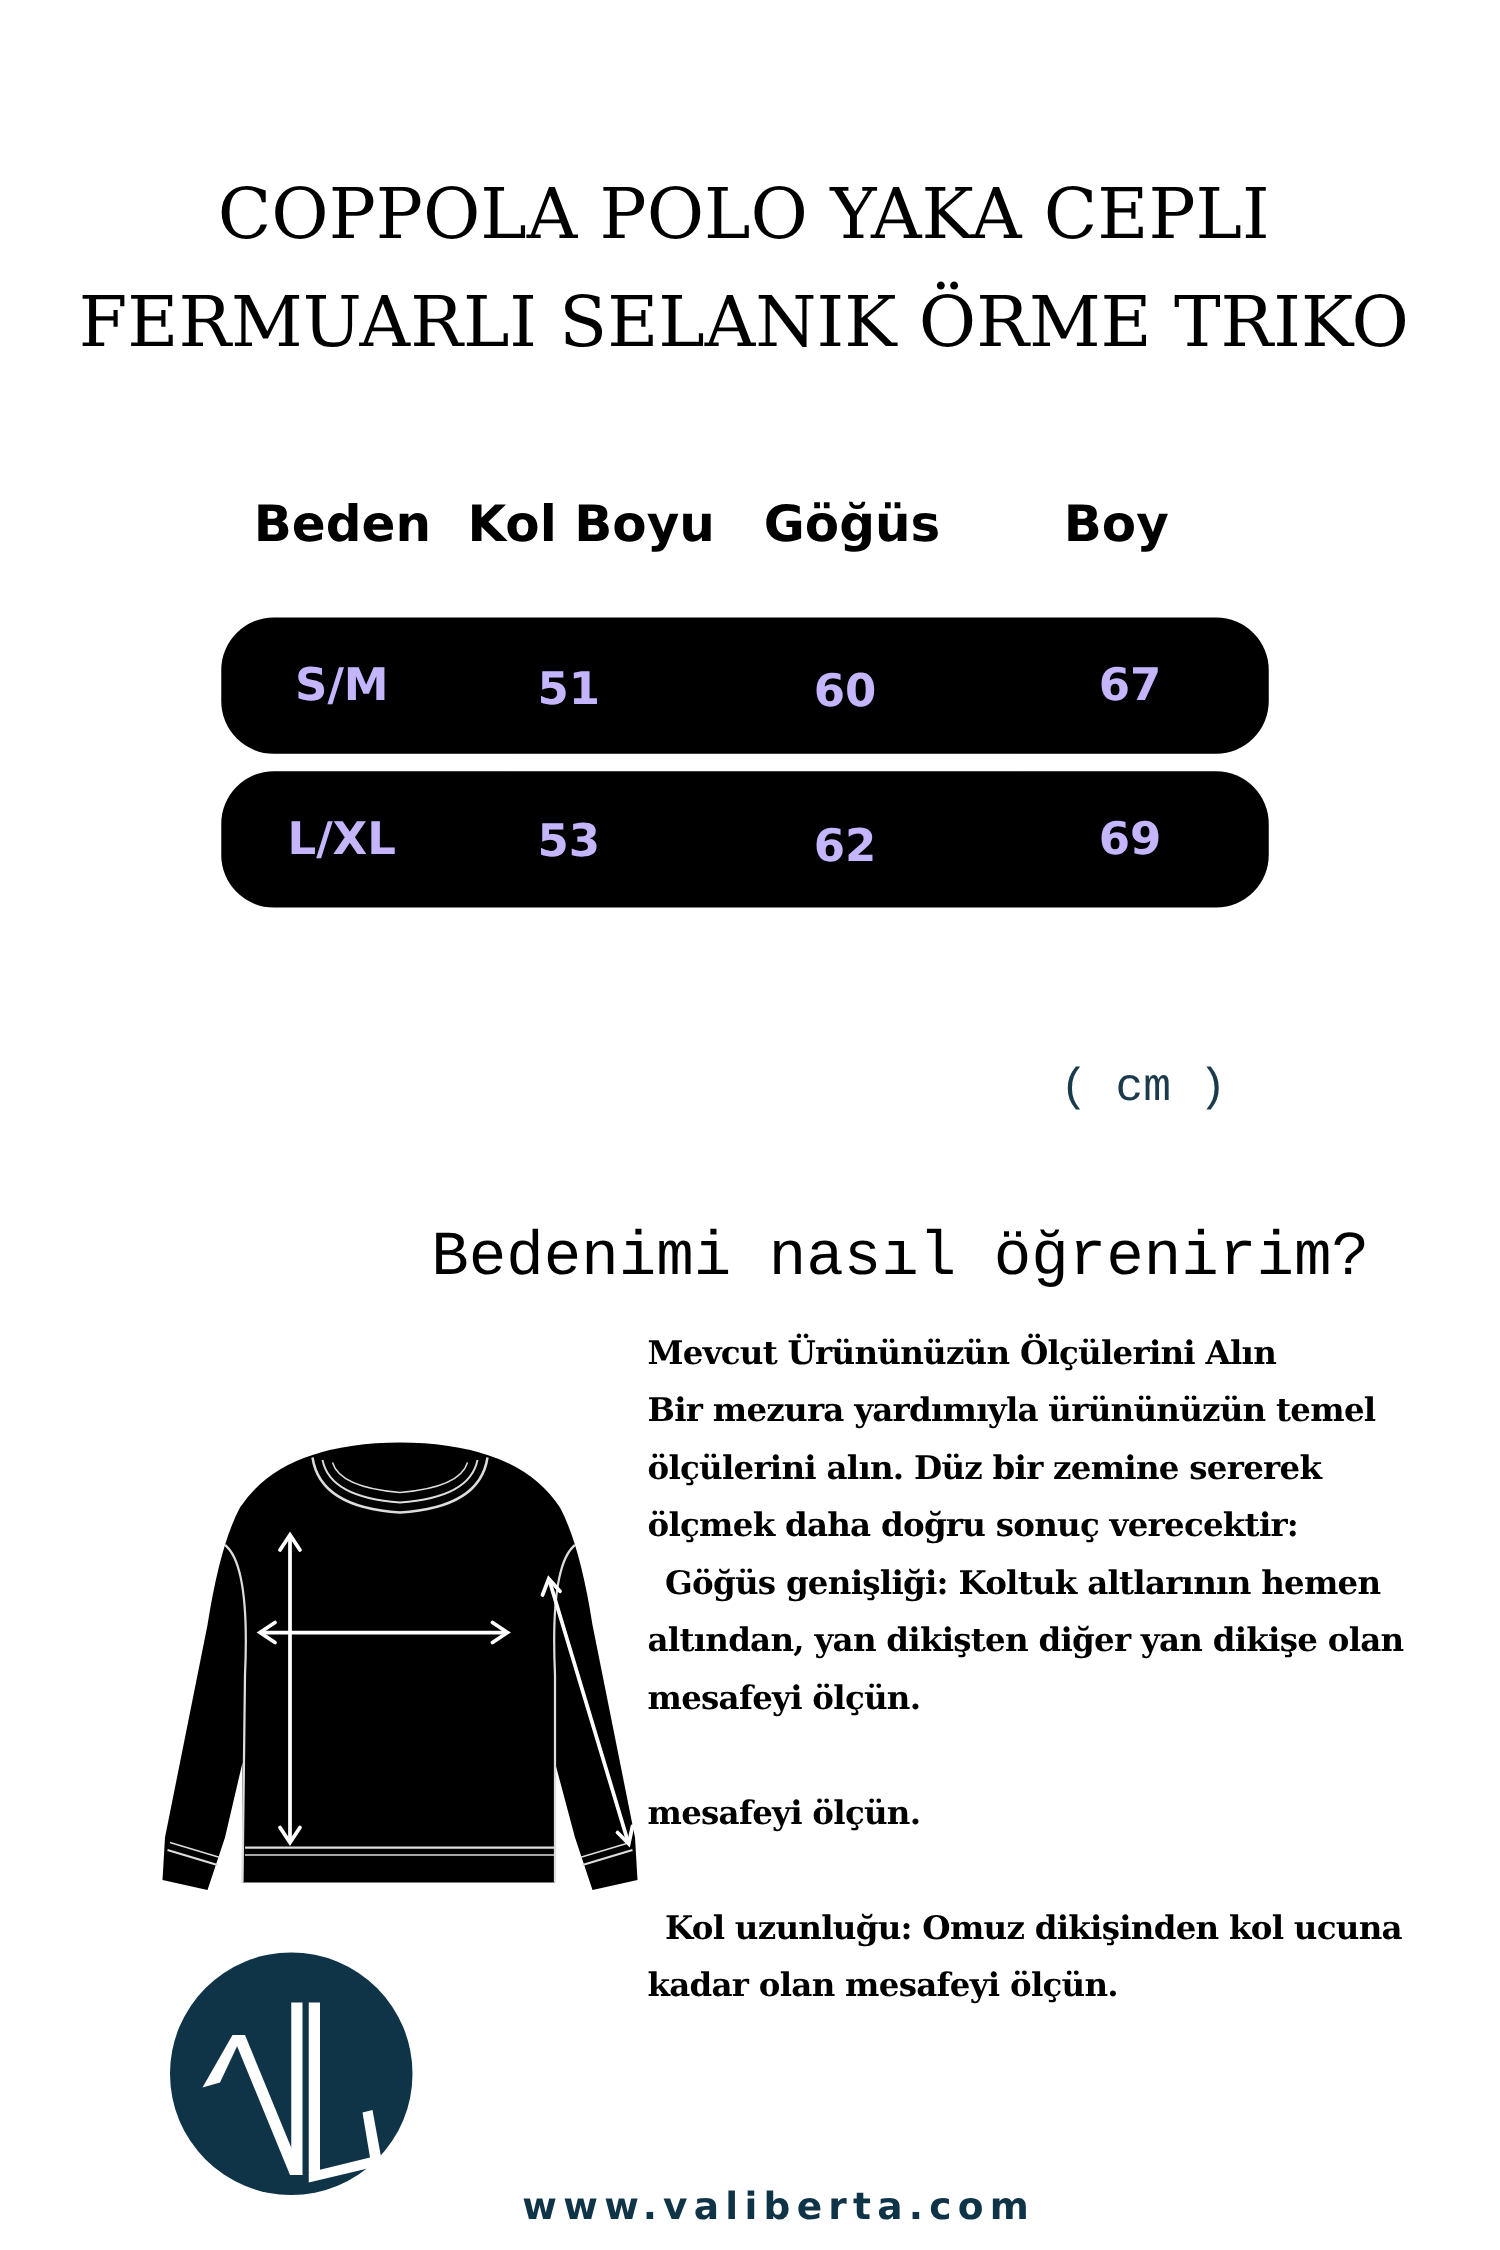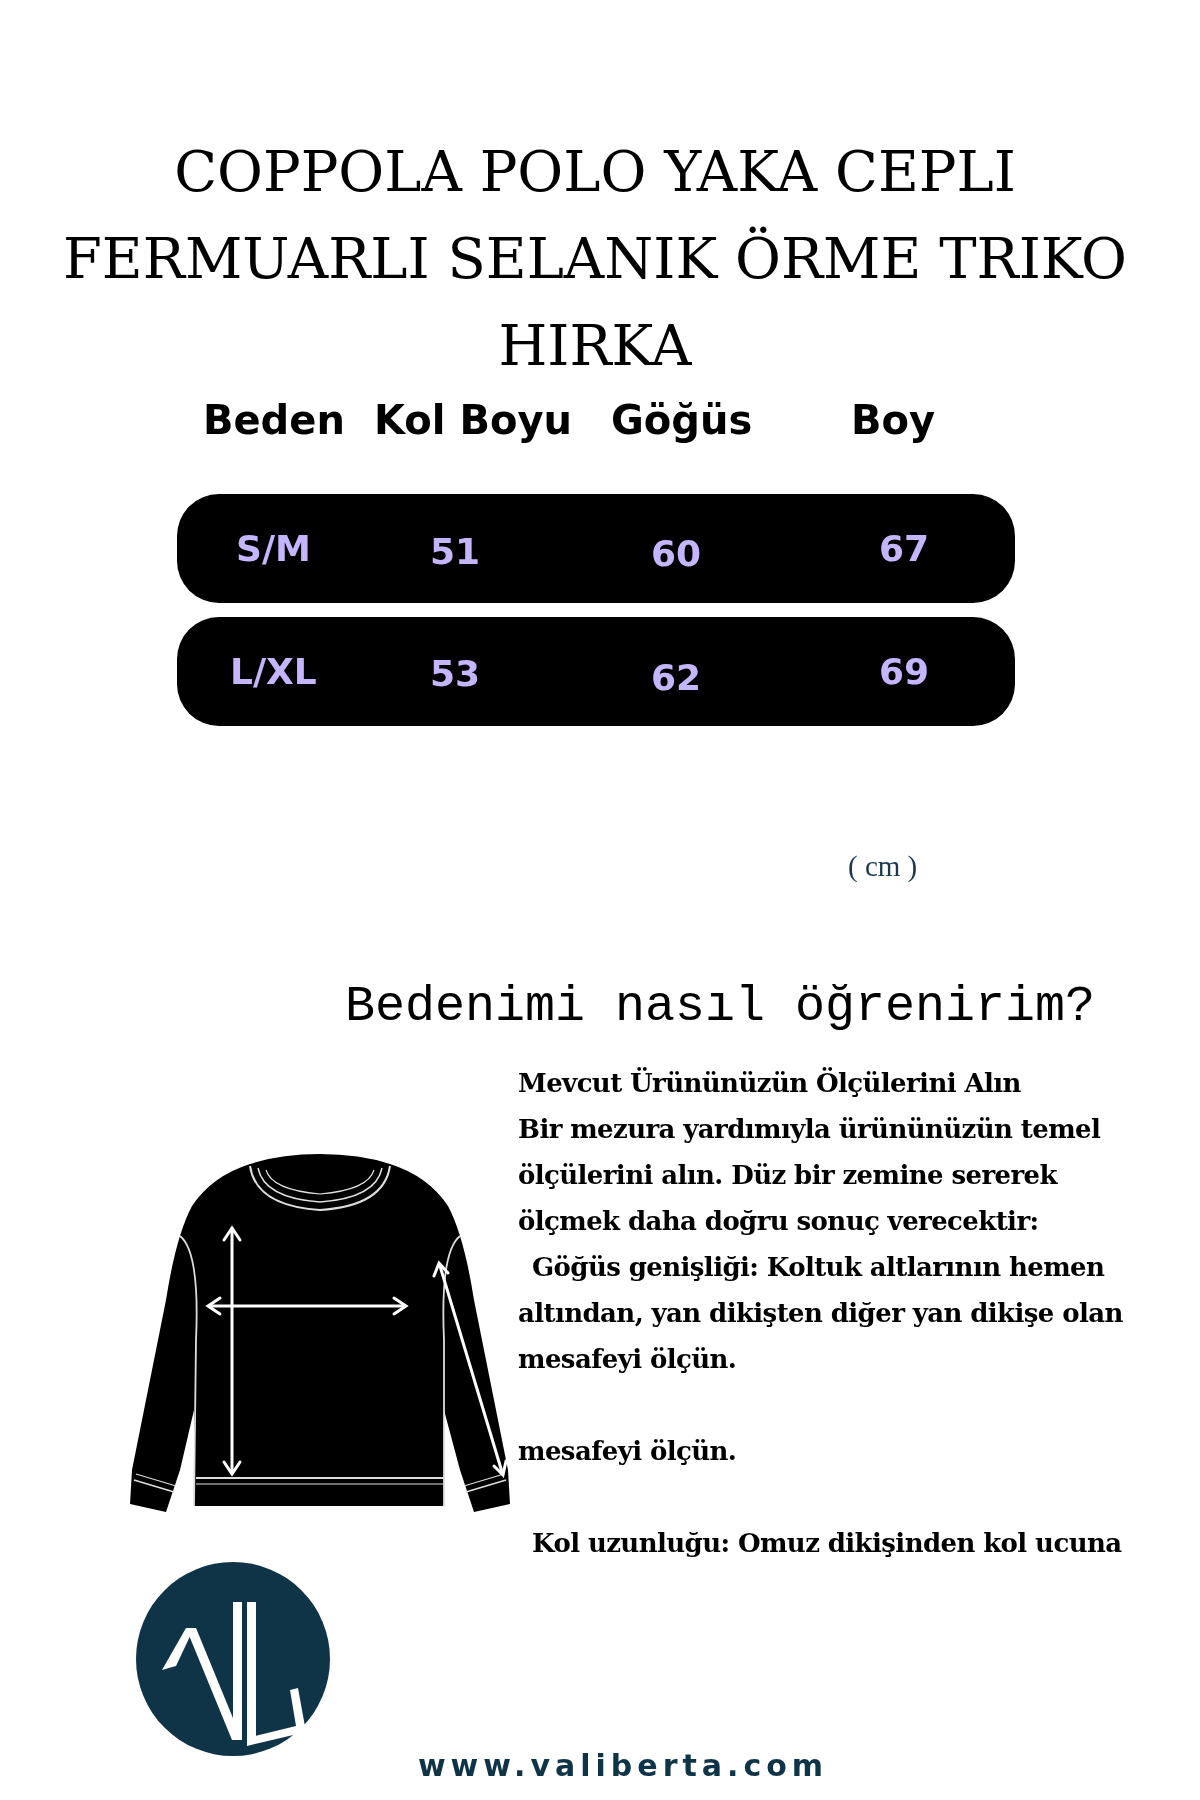--- a/index.html
+++ b/index.html
@@ -28,22 +28,22 @@
       background: #000; border-radius: 42px;
     }
     .size-row .cell {
       position: absolute; color: #c4b5fd;
       font-family: "DejaVu Sans", "Liberation Sans", sans-serif;
       font-weight: bold; font-size: 36px; line-height: 44px; white-space: nowrap;
     }
 
     .unit {
       position: absolute; left: 848px; top: 850px;
-      font-family: Liberation Serif, serif;
-      font-size: 29px; color: #1b3a4b; white-space: nowrap;
+      font-family: Liberation Mono, monospace;
+      font-size: 37px; color: #1b3a4b; white-space: nowrap;
     }
 
     .how-heading {
       position: absolute; left: 345px; top: 972px;
       font-family: Liberation Mono, monospace;
       font-size: 50px; line-height: 70px; white-space: nowrap; margin: 0; font-weight: normal;
     }
 
     .instructions {
       position: absolute; left: 518px; top: 1060px; width: 680px;
@@ -67,21 +67,20 @@
       font-family: "DejaVu Sans", "Liberation Sans", sans-serif;
       font-weight: bold; font-size: 30px; letter-spacing: 5px; color: #0f3347;
     }
   </style>
 </head>
 <body>
 
 <h1 class="title">
   <span>COPPOLA POLO YAKA CEPLI</span>
   <span>FERMUARLI SELANIK ÖRME TRIKO</span>
-  <span>HIRKA</span>
 </h1>
 
 <div class="col-headers">
   <div class="h" style="left:203px">Beden</div>
   <div class="h" style="left:374px">Kol Boyu</div>
   <div class="h" style="left:611px">Göğüs</div>
   <div class="h" style="left:851px">Boy</div>
 </div>
 
 <div class="size-row" style="top:494px">
@@ -107,20 +106,21 @@
   <p>Bir mezura yardımıyla ürününüzün temel</p>
   <p>ölçülerini alın. Düz bir zemine sererek</p>
   <p>ölçmek daha doğru sonuç verecektir:</p>
   <p class="indent">Göğüs genişliği: Koltuk altlarının hemen</p>
   <p>altından, yan dikişten diğer yan dikişe olan</p>
   <p>mesafeyi ölçün.</p>
   <div class="gap"></div>
   <p>mesafeyi ölçün.</p>
   <div class="gap"></div>
   <p class="indent">Kol uzunluğu: Omuz dikişinden kol ucuna</p>
+  <p>kadar olan mesafeyi ölçün.</p>
 </div>
 
 <svg class="sweater" viewBox="0 0 384 376" xmlns="http://www.w3.org/2000/svg">
 
   <path d="M122 24 Q152 14 192 14 Q232 14 262 24 Q300 36 320 66 Q336 96 346 160 L380 330 L382 364 L346 372 L332 330 L316 270 L316 366 L66 366 L66 270 L52 330 L38 372 L2 364 L4 330 L38 160 Q48 96 64 66 Q84 36 122 24 Z" fill="#000"></path>
 
   <path d="M122 26 Q128 66 192 70 Q256 66 262 26" fill="none" stroke="#ddd" stroke-width="2"></path>
   <path d="M130 28 Q136 58 192 62 Q248 58 254 28" fill="none" stroke="#ddd" stroke-width="1.5"></path>
   <path d="M138 30 Q144 50 192 54 Q240 50 246 30" fill="none" stroke="#ddd" stroke-width="1.2"></path>
 

